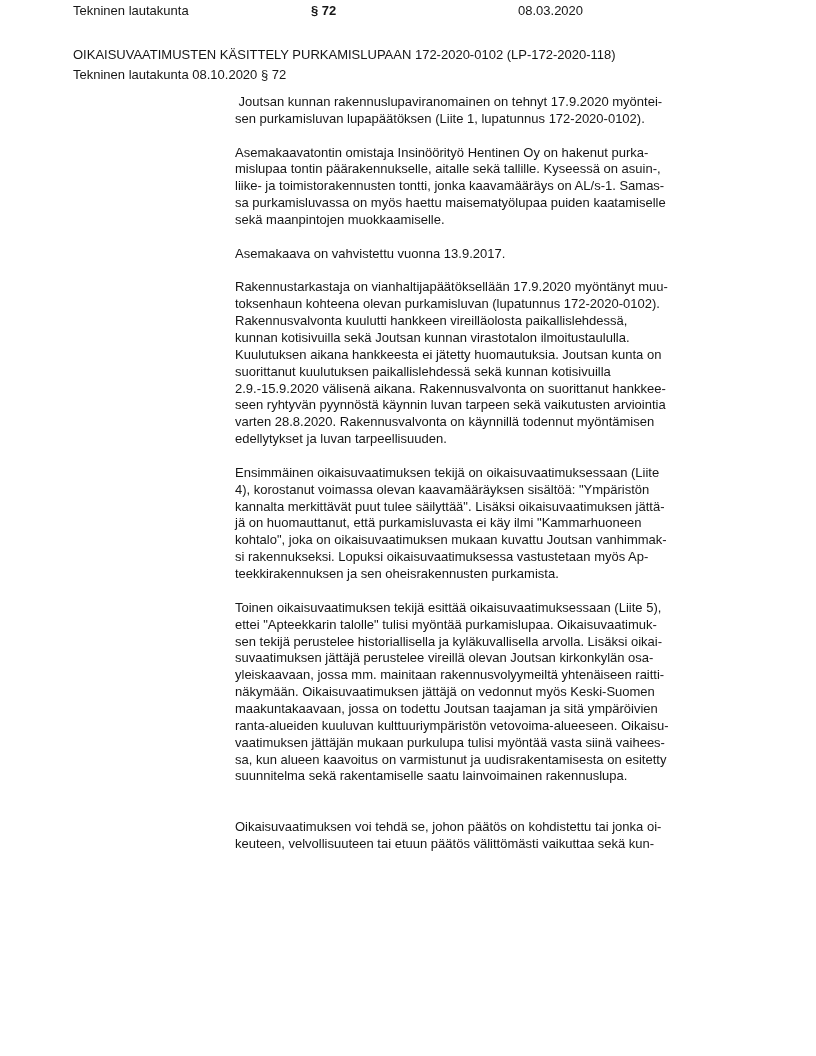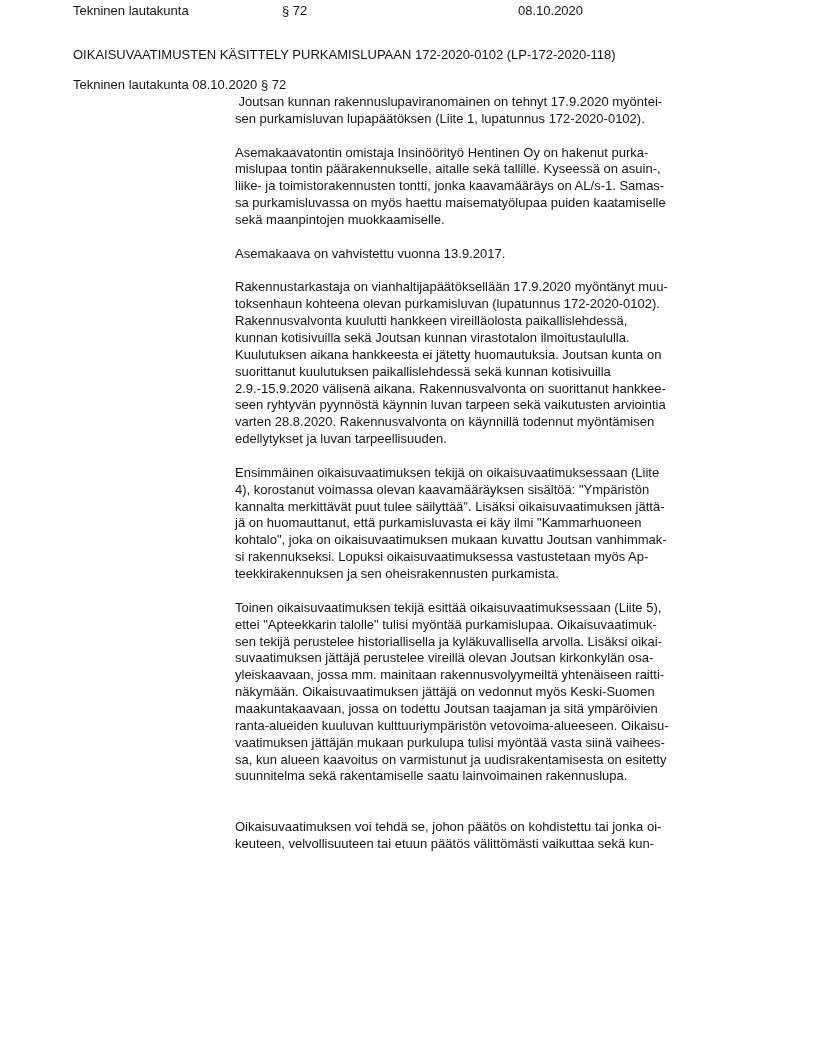--- a/index.html
+++ b/index.html
@@ -8,35 +8,34 @@
     width: 816px;
     height: 852px;
     background: #ffffff;
     font-family: "Liberation Sans", "DejaVu Sans", sans-serif;
     font-size: 13px;
     color: #161616;
     overflow: hidden;
   }
   .header-row span { position: absolute; top: 3px; white-space: pre; }
   .h-committee { left: 73px; }
-  .h-section   { left: 282px; }
+  .h-section   { left: 311px; font-weight: bold; }
   .h-date      { left: 518px; }
   .title {
     position: absolute;
     left: 73px;
     top: 35px;
     white-space: pre;
     margin-top: 12px;
   }
   .subheader {
     position: absolute;
     left: 73px;
     top: 67px;
     white-space: pre;
-    margin-top: 10px;
   }
   .body-col {
     position: absolute;
     left: 227px;
     top: 86px;
     width: 570px;
   }
   .para {
     margin: 8px;
     white-space: pre;
@@ -46,21 +45,21 @@
   .para.gap2 { margin-top: 33.7px; }
 </style>
 </head>
 <body>
 
 <div class="page">
 
   <div class="header-row">
     <span class="h-committee">Tekninen lautakunta</span>
     <span class="h-section">§ 72</span>
-    <span class="h-date">08.10.2020</span>
+    <span class="h-date">08.03.2020</span>
   </div>
 
   <div class="title">OIKAISUVAATIMUSTEN KÄSITTELY PURKAMISLUPAAN 172-2020-0102 (LP-172-2020-118)</div>
 
   <div class="subheader">Tekninen lautakunta 08.10.2020 § 72</div>
 
   <div class="body-col">
     <p class="para"> Joutsan kunnan rakennuslupaviranomainen on tehnyt 17.9.2020 myöntei-
 sen purkamisluvan lupapäätöksen (Liite 1, lupatunnus 172-2020-0102).</p>
     <p class="para">Asemakaavatontin omistaja Insinöörityö Hentinen Oy on hakenut purka-

